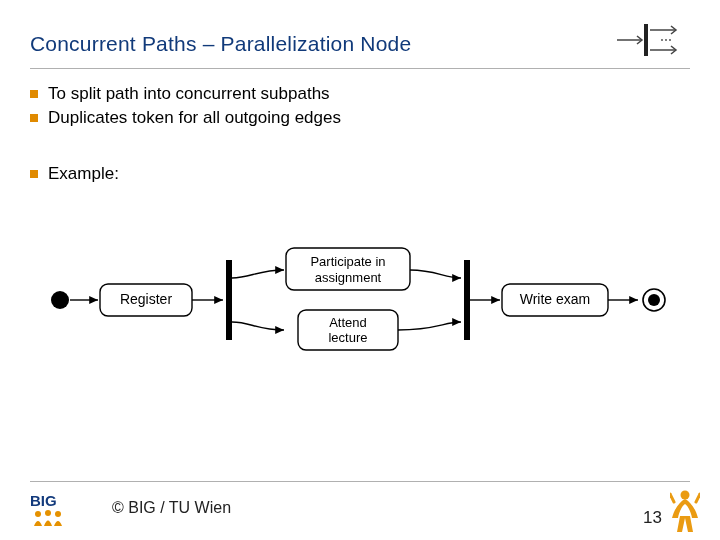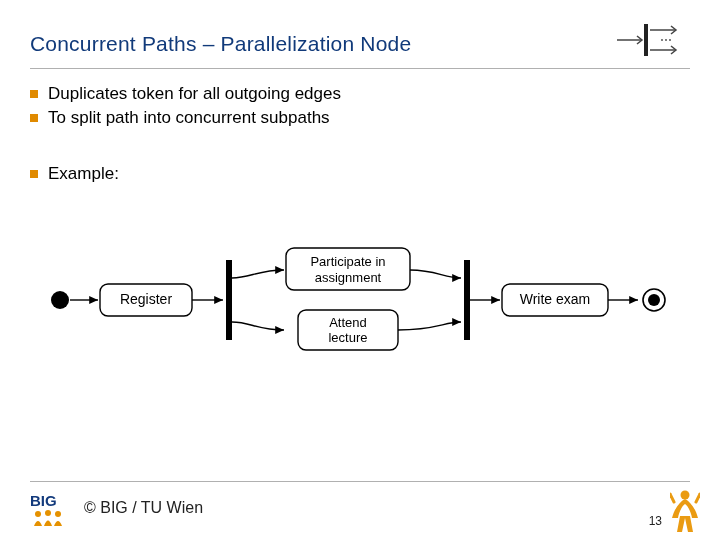--- a/index.html
+++ b/index.html
@@ -95,36 +95,37 @@
     border-top: 1px solid #b0b0b0;
   }
   .footer {
     position: absolute;
     left: 30px;
     right: 20px;
     bottom: 12px;
     height: 40px;
     display: flex;
     align-items: center;
+    gap: 28px;
   }
   .big-logo {
     width: 44px;
     height: 36px;
     flex: none;
     margin-right: 10px;
   }
   .footer-text {
     font-size: 16px;
     color: #222;
   }
   .page-no {
     position: absolute;
     right: 38px;
     bottom: 0;
-    font-size: 12px;
+    font-size: 17px;
     color: #222;
   }
   .man-icon {
     position: absolute;
     right: 0px;
     bottom: -4px;
     width: 30px;
     height: 44px;
   }
 </style>
@@ -152,25 +153,25 @@
       <circle cx="52" cy="20" r="0.9" fill="#444"></circle>
       <circle cx="56" cy="20" r="0.9" fill="#444"></circle>
       <line x1="36" y1="30" x2="62" y2="30" stroke="#444" stroke-width="1.5"></line>
       <polyline points="57,26 62,30 57,34" fill="none" stroke="#444" stroke-width="1.5"></polyline>
     </svg>
   </div>
 
   <div class="bullets">
     <div class="bullet">
       <div class="b-mark"></div>
-      <div class="b-text">Duplicates token for all outgoing edges</div>
+      <div class="b-text">To split path into concurrent subpaths</div>
     </div>
     <div class="bullet">
       <div class="b-mark"></div>
-      <div class="b-text">To split path into concurrent subpaths</div>
+      <div class="b-text">Duplicates token for all outgoing edges</div>
     </div>
   </div>
 
   <div class="bullets-2">
     <div class="bullet">
       <div class="b-mark"></div>
       <div class="b-text">Example:</div>
     </div>
   </div>
 

